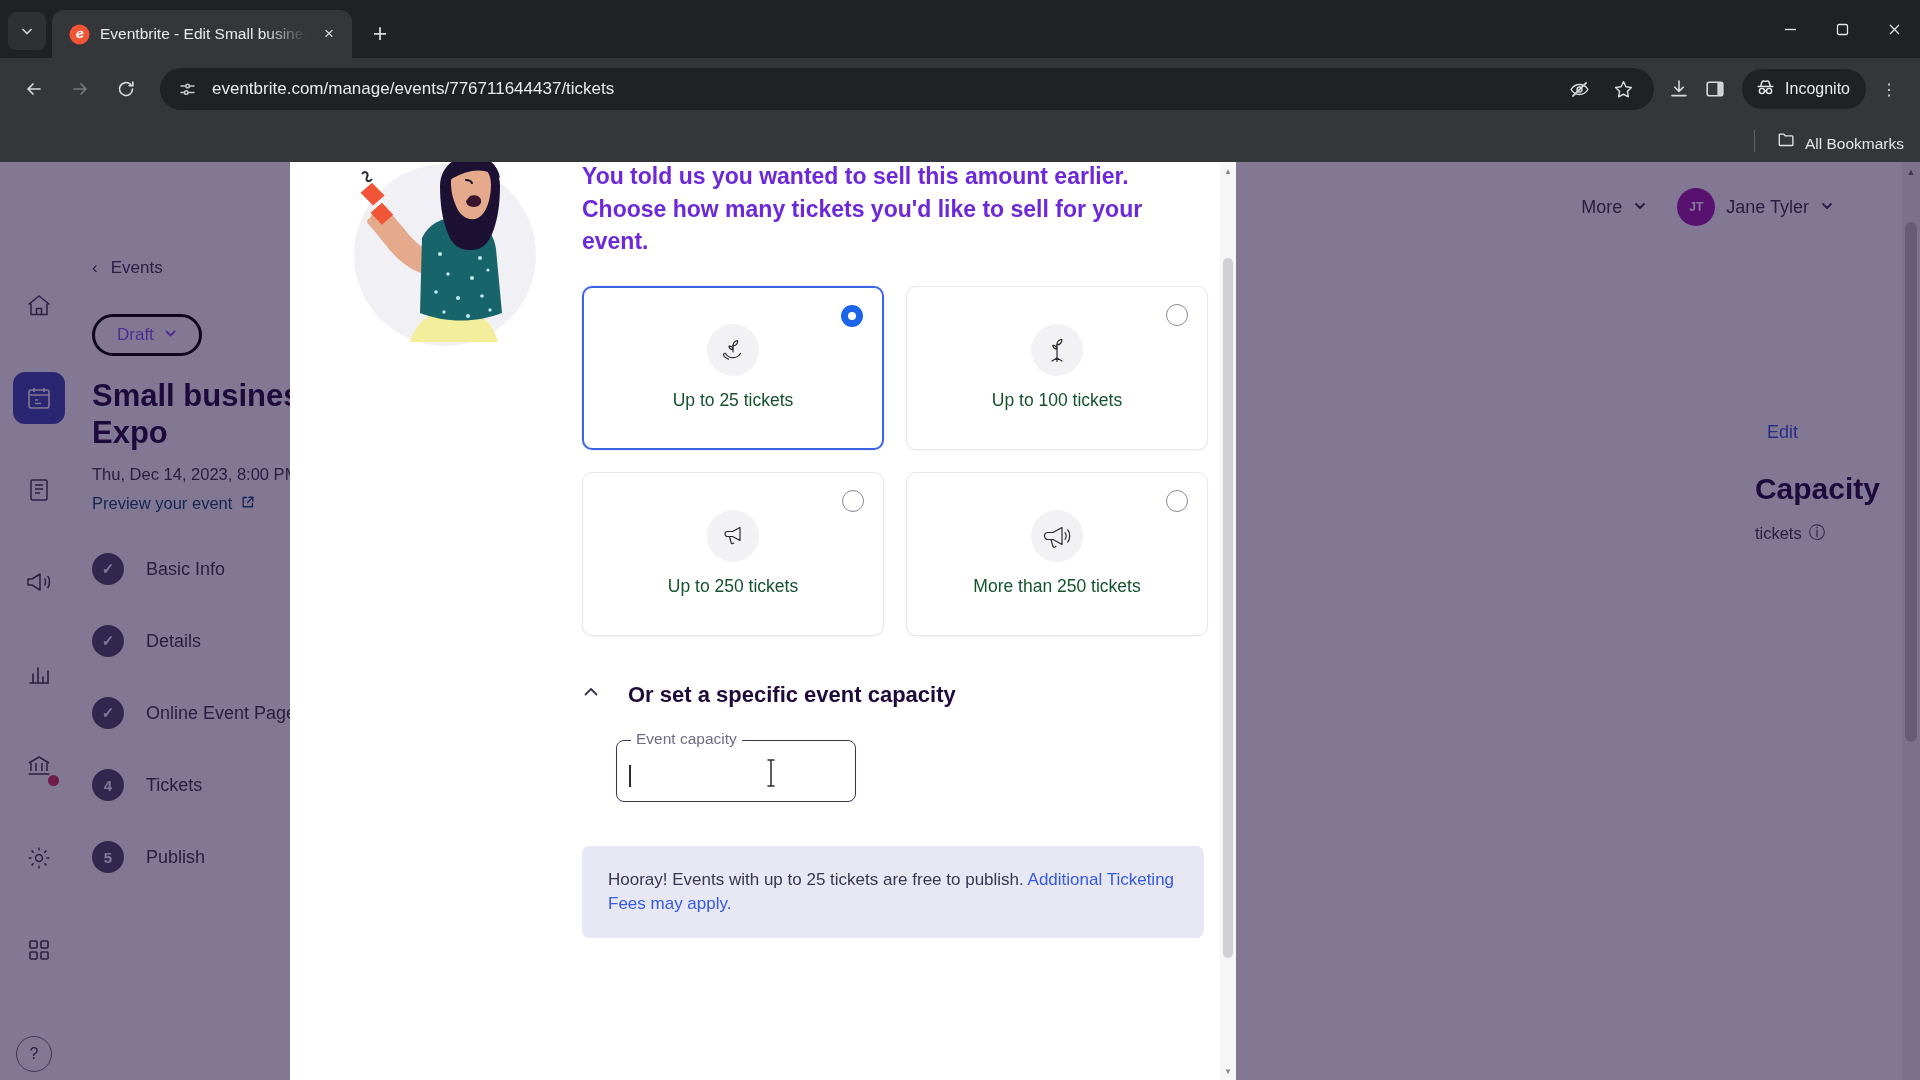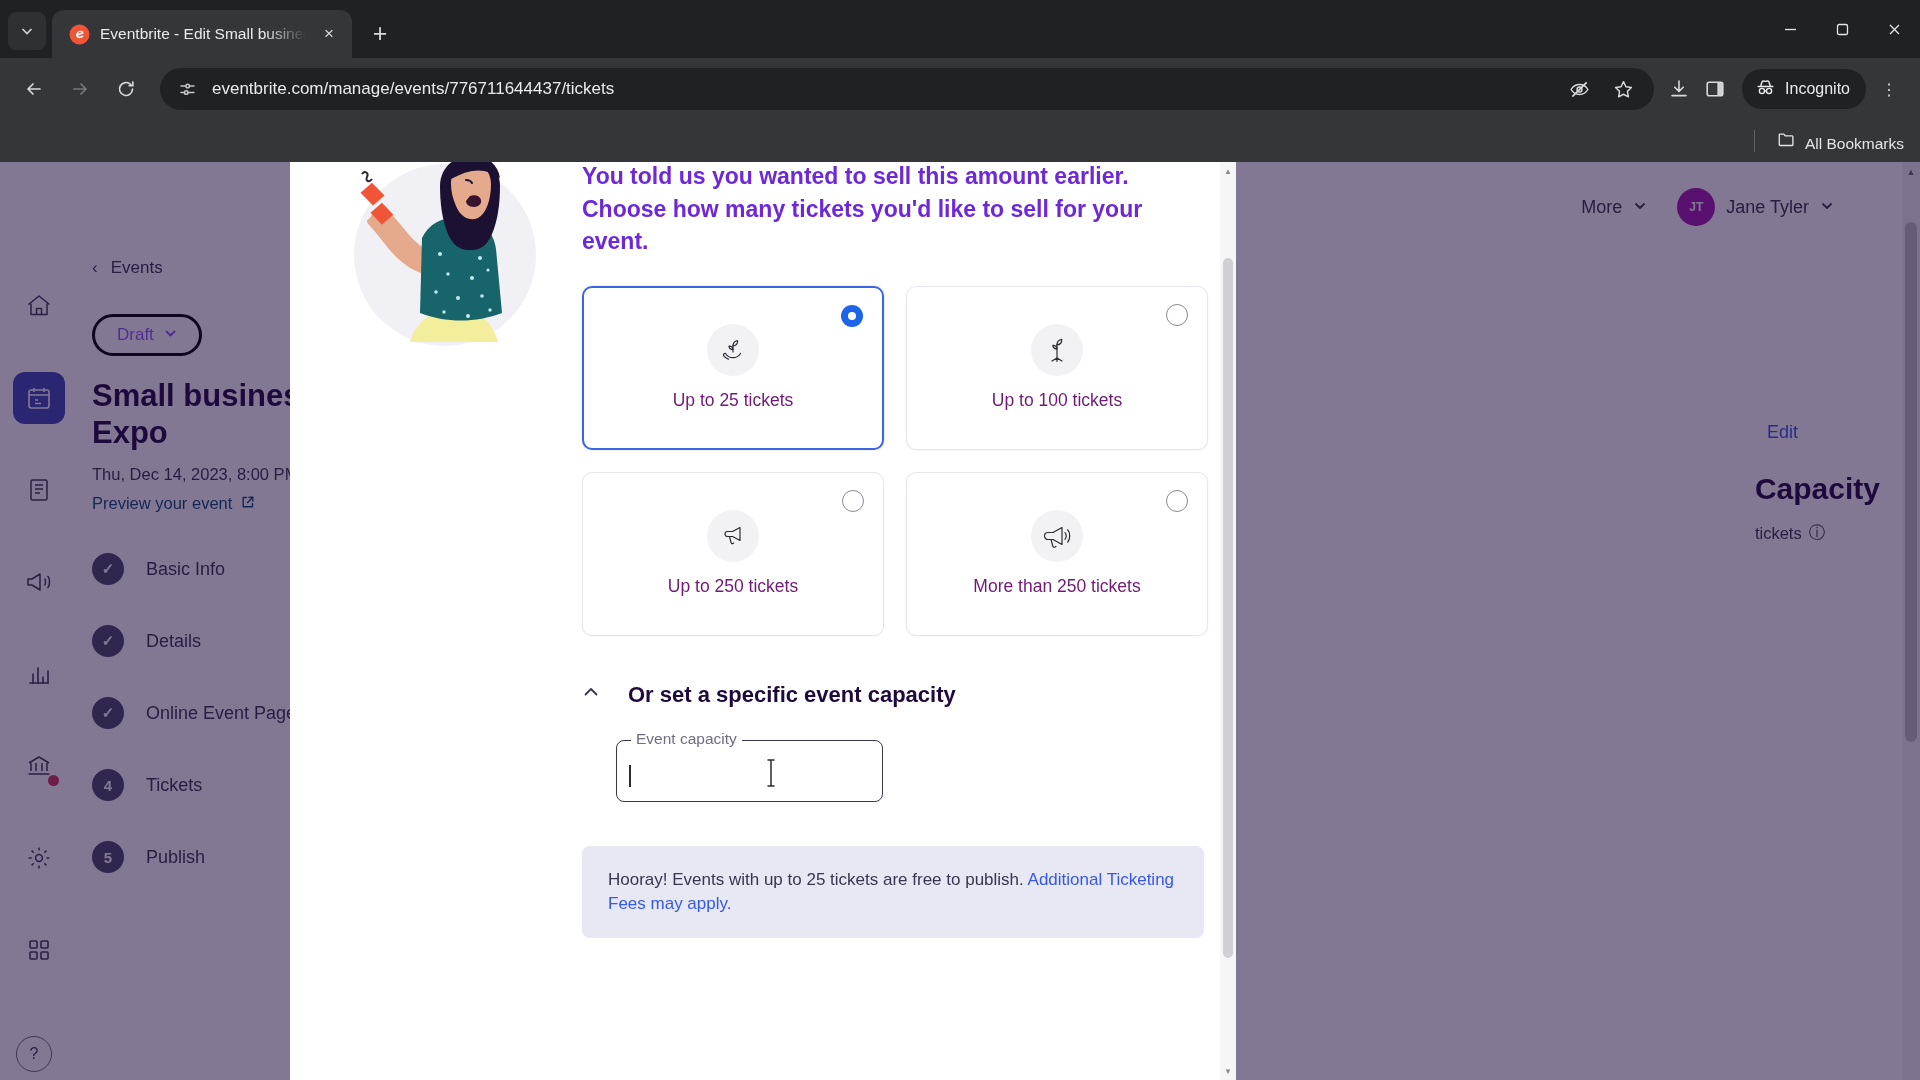--- a/index.html
+++ b/index.html
@@ -213,32 +213,32 @@
     display:flex; align-items:center; justify-content:center;
   }
   .card.selected .card-radio::after {
     content:""; width:8px;height:8px;border-radius:50%;background:#fff;
   }
   .card-icon {
     width: 52px; height: 52px; border-radius: 50%; background:#f2f2f5;
     display:flex; align-items:center; justify-content:center; margin-bottom: 14px;
     color:#2b2b35;
   }
-  .card-label { font-size: 17.5px; color:#701a75; }
+  .card-label { font-size: 17.5px; color:#14532d; }
 
   .capacity-toggle {
     margin-top: 46px; display:flex; align-items:center; gap: 28px;
     color:#1e0a3c;
   }
   .capacity-toggle .caret { font-size: 17px; color:#39364f; }
   .capacity-toggle .cap-heading { font-size: 22px; font-weight:700; }
 
   .field-wrap { margin-top: 32px; margin-left: 34px; position: relative; width: 240px; }
   .field {
-    width: 267px; height: 62px; border:1.8px solid #39364f; border-radius: 8px;
+    width: 240px; height: 62px; border:1.8px solid #39364f; border-radius: 8px;
     position: relative; display:flex; align-items:flex-end; padding: 0 16px 10px 12px;
   }
   .field-legend {
     position:absolute; left: 14px; top: -11px; background:#fff; padding: 0 5px;
     font-size: 15.5px; color:#6f6c86;
   }
   .caret-bar {
     width: 1.6px; height: 22px; background:#2b2b35; margin-bottom: 4px;
     animation: blink 1.06s steps(1,end) infinite;
   }

